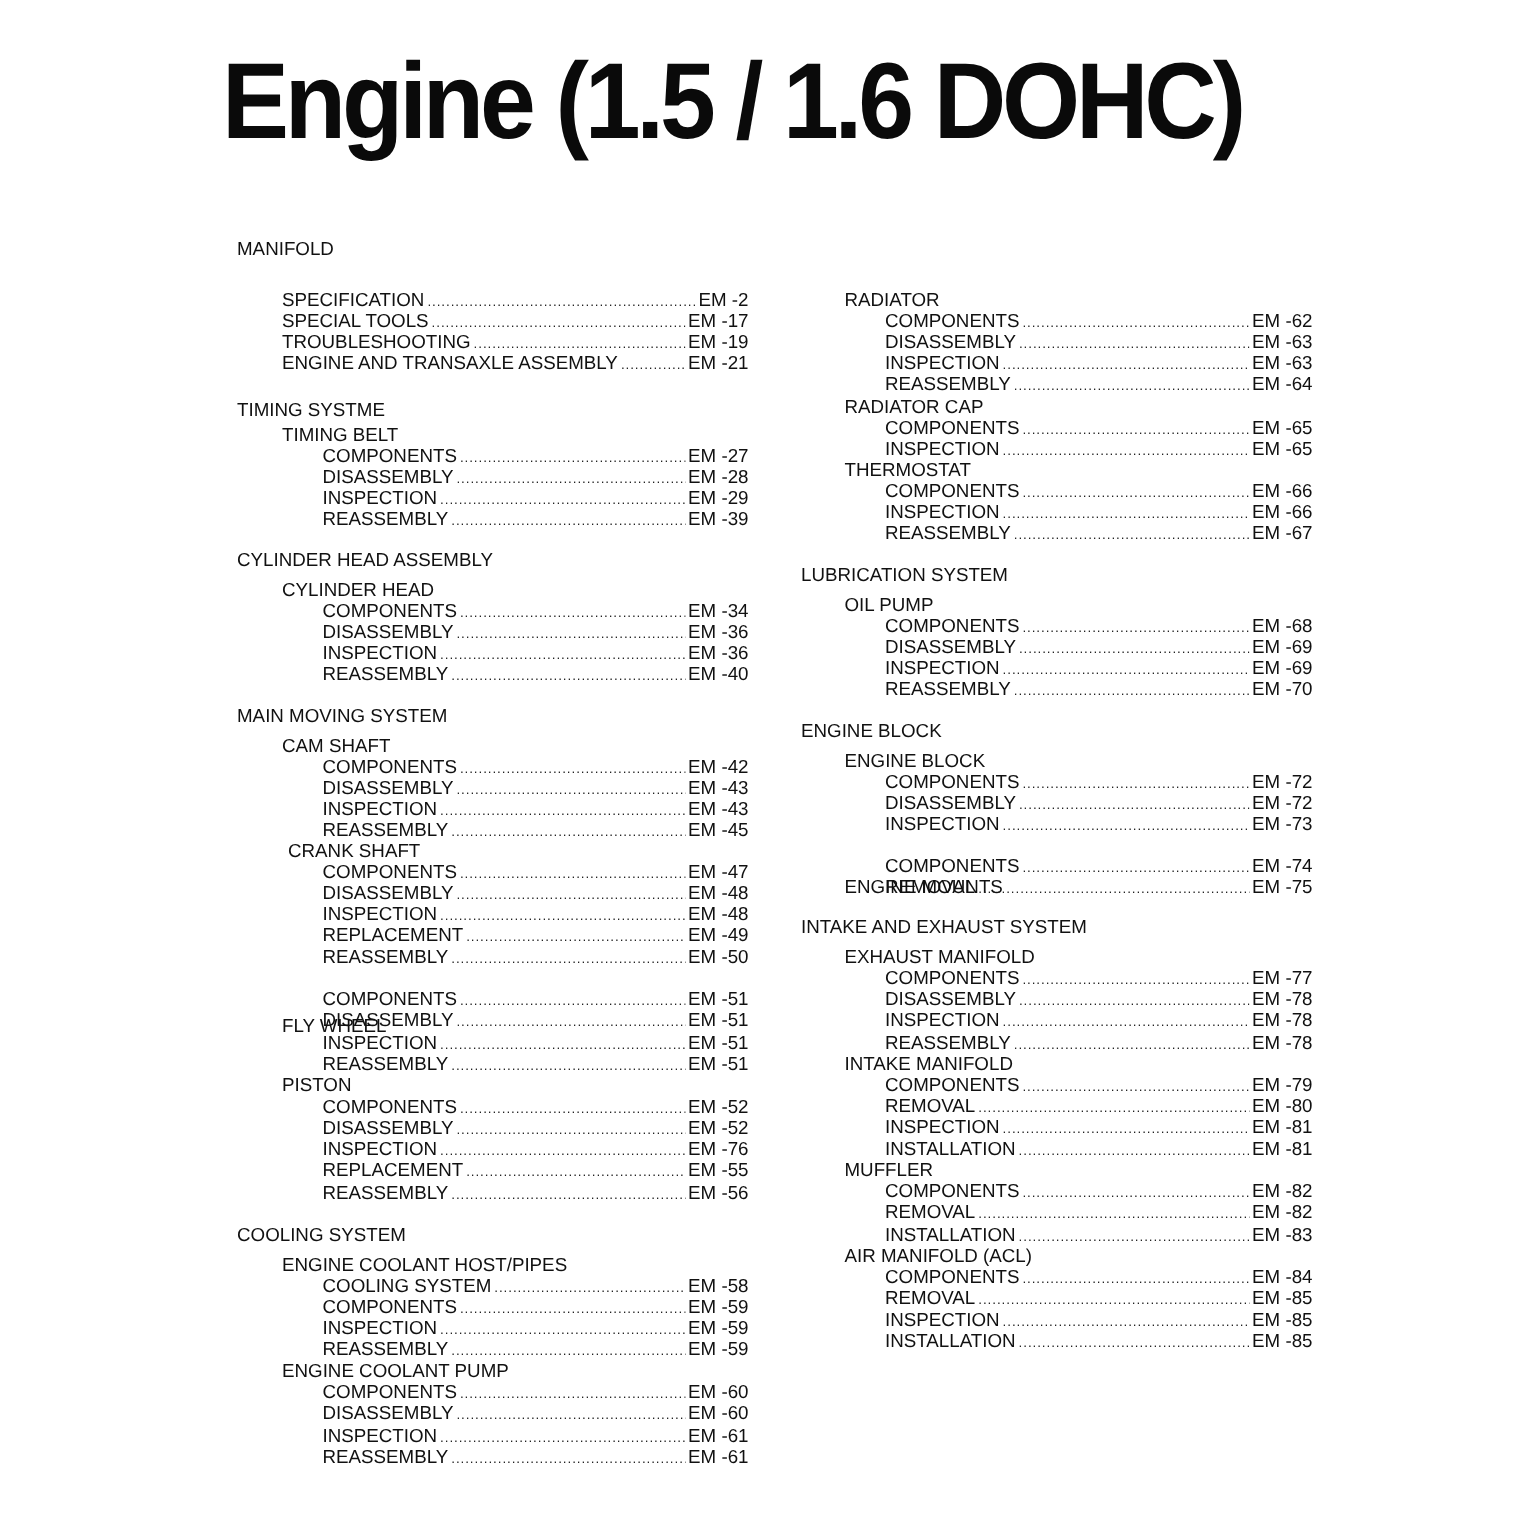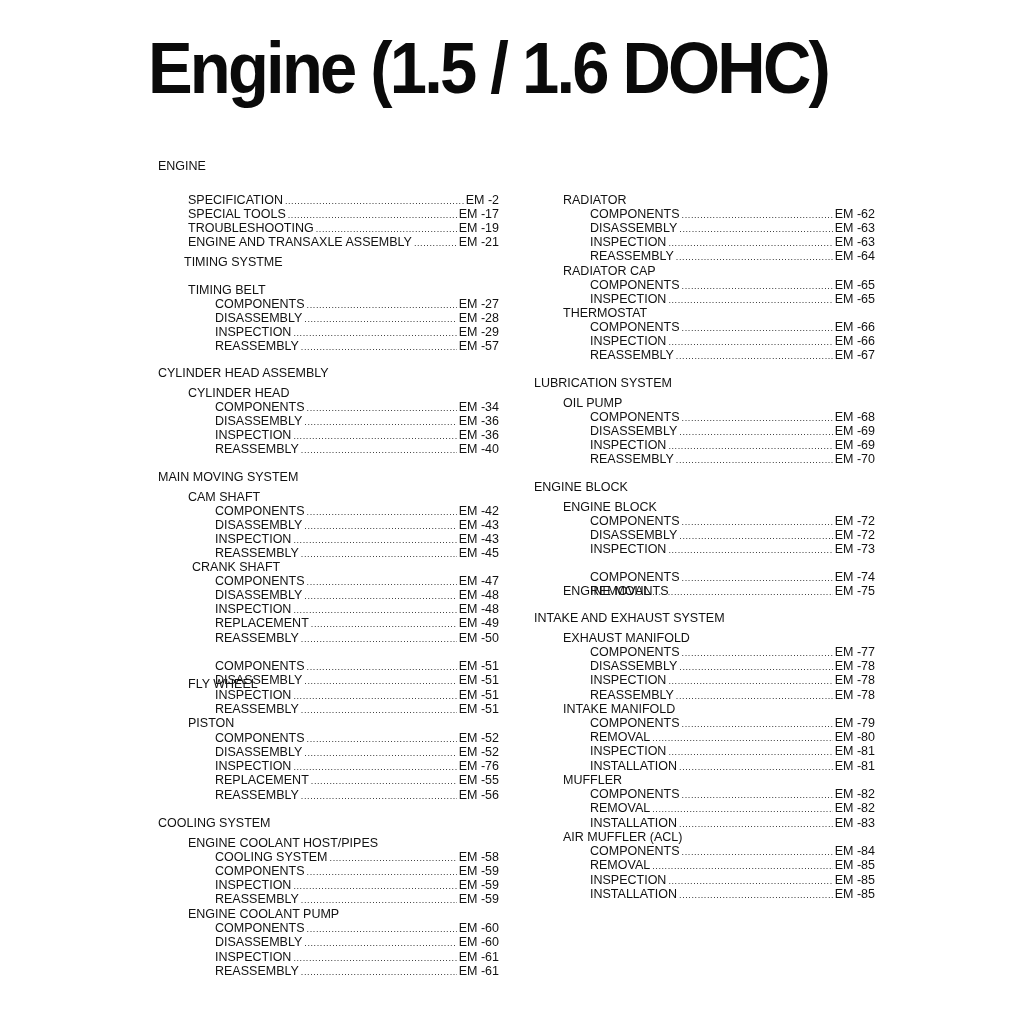--- a/index.html
+++ b/index.html
@@ -22,62 +22,62 @@
   }
   .item .dots::before { content: "................................................................................................................................................"; }
   .item .pg { flex: 0 0 auto; text-align: right; }
 </style>
 </head>
 <body>
 
 <div class="title">Engine (1.5 / 1.6 DOHC)</div>
 
 <div id="toc-left" class="col">
-    <div class="line section" style="left: 158px; top: 159px;">ENGINE</div>
+    <div class="line section" style="left: 158px; top: 159px;">MANIFOLD</div>
     <div class="line item" style="left: 188px; top: 193px; width: 311px;">
       <span class="lbl">SPECIFICATION</span>
       <span class="dots"></span>
       <span class="pg">EM -2</span>
     </div>
     <div class="line item" style="left: 188px; top: 207px; width: 311px;">
       <span class="lbl">SPECIAL TOOLS</span>
       <span class="dots"></span>
       <span class="pg">EM -17</span>
     </div>
     <div class="line item" style="left: 188px; top: 221px; width: 311px;">
       <span class="lbl">TROUBLESHOOTING</span>
       <span class="dots"></span>
       <span class="pg">EM -19</span>
     </div>
     <div class="line item" style="left: 188px; top: 235px; width: 311px;">
       <span class="lbl">ENGINE AND TRANSAXLE ASSEMBLY</span>
       <span class="dots"></span>
       <span class="pg">EM -21</span>
     </div>
-    <div class="line section" style="left: 158px; top: 255px; margin-left: 26px;">TIMING SYSTME</div>
+    <div class="line section" style="left: 158px; top: 266px;">TIMING SYSTME</div>
     <div class="line sub" style="left: 188px; top: 283px;">TIMING BELT</div>
     <div class="line item" style="left: 215px; top: 297px; width: 284px;">
       <span class="lbl">COMPONENTS</span>
       <span class="dots"></span>
       <span class="pg">EM -27</span>
     </div>
     <div class="line item" style="left: 215px; top: 311px; width: 284px;">
       <span class="lbl">DISASSEMBLY</span>
       <span class="dots"></span>
       <span class="pg">EM -28</span>
     </div>
     <div class="line item" style="left: 215px; top: 325px; width: 284px;">
       <span class="lbl">INSPECTION</span>
       <span class="dots"></span>
       <span class="pg">EM -29</span>
     </div>
     <div class="line item" style="left: 215px; top: 339px; width: 284px;">
       <span class="lbl">REASSEMBLY</span>
       <span class="dots"></span>
-      <span class="pg">EM -57</span>
+      <span class="pg">EM -39</span>
     </div>
     <div class="line section" style="left: 158px; top: 366px; text-align: right;">CYLINDER HEAD ASSEMBLY</div>
     <div class="line sub" style="left: 188px; top: 386px;">CYLINDER HEAD</div>
     <div class="line item" style="left: 215px; top: 400px; width: 284px;">
       <span class="lbl">COMPONENTS</span>
       <span class="dots"></span>
       <span class="pg">EM -34</span>
     </div>
     <div class="line item" style="left: 215px; top: 414px; width: 284px;">
       <span class="lbl">DISASSEMBLY</span>
@@ -384,21 +384,21 @@
     <div class="line item" style="left: 590px; top: 801px; width: 285px;">
       <span class="lbl">REMOVAL</span>
       <span class="dots"></span>
       <span class="pg">EM -82</span>
     </div>
     <div class="line item" style="left: 590px; top: 816px; width: 285px;">
       <span class="lbl">INSTALLATION</span>
       <span class="dots"></span>
       <span class="pg">EM -83</span>
     </div>
-    <div class="line sub" style="left: 563px; top: 830px;">AIR MUFFLER (ACL)</div>
+    <div class="line sub" style="left: 563px; top: 830px;">AIR MANIFOLD (ACL)</div>
     <div class="line item" style="left: 590px; top: 844px; width: 285px;">
       <span class="lbl">COMPONENTS</span>
       <span class="dots"></span>
       <span class="pg">EM -84</span>
     </div>
     <div class="line item" style="left: 590px; top: 858px; width: 285px;">
       <span class="lbl">REMOVAL</span>
       <span class="dots"></span>
       <span class="pg">EM -85</span>
     </div>

